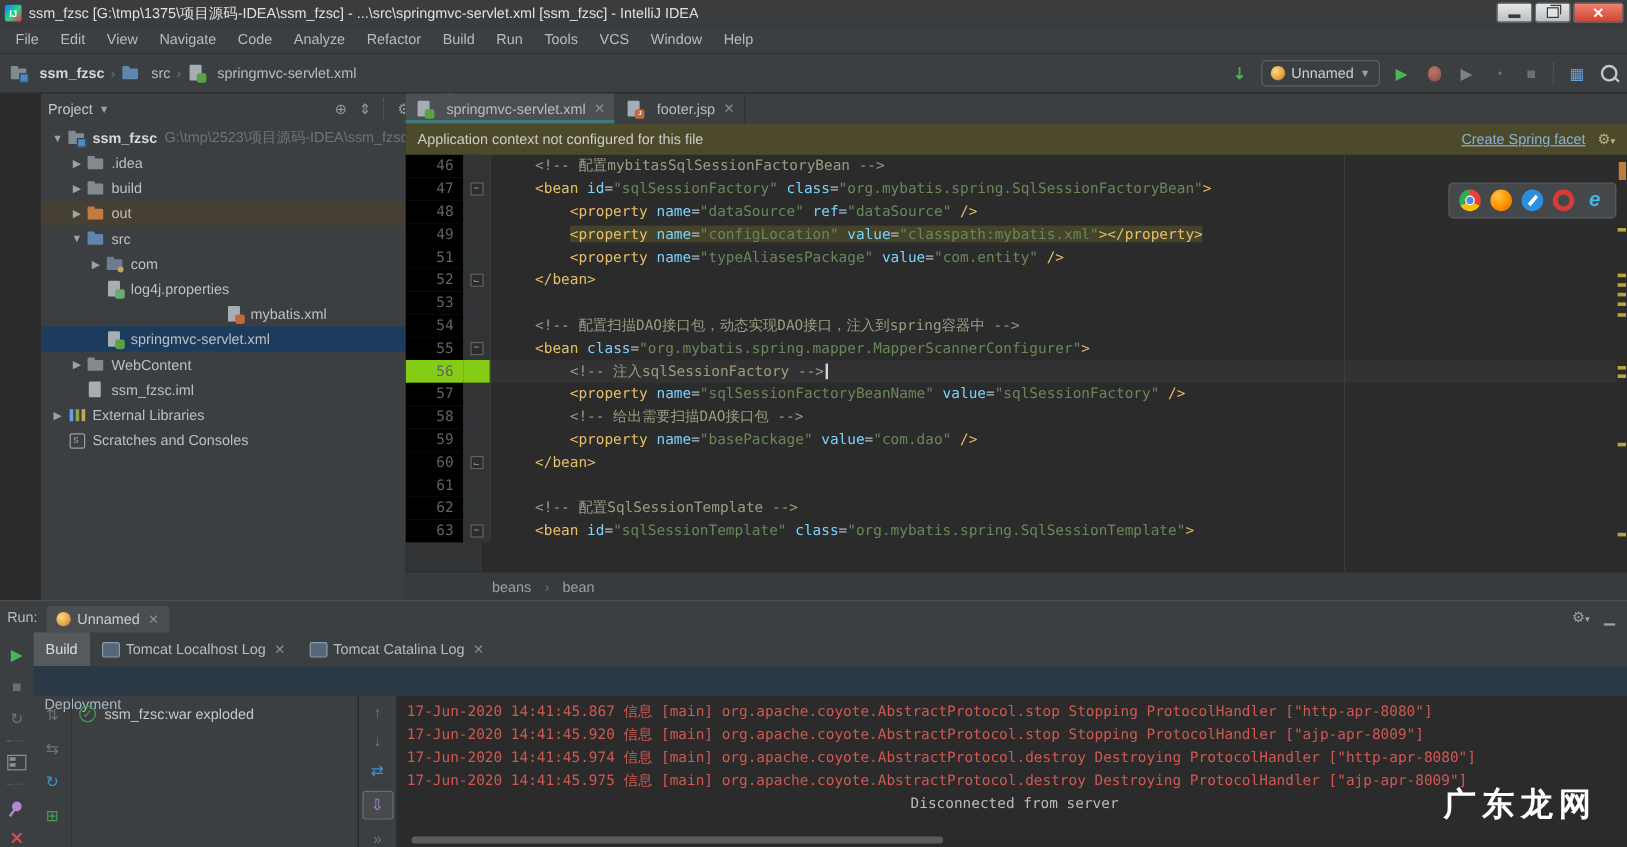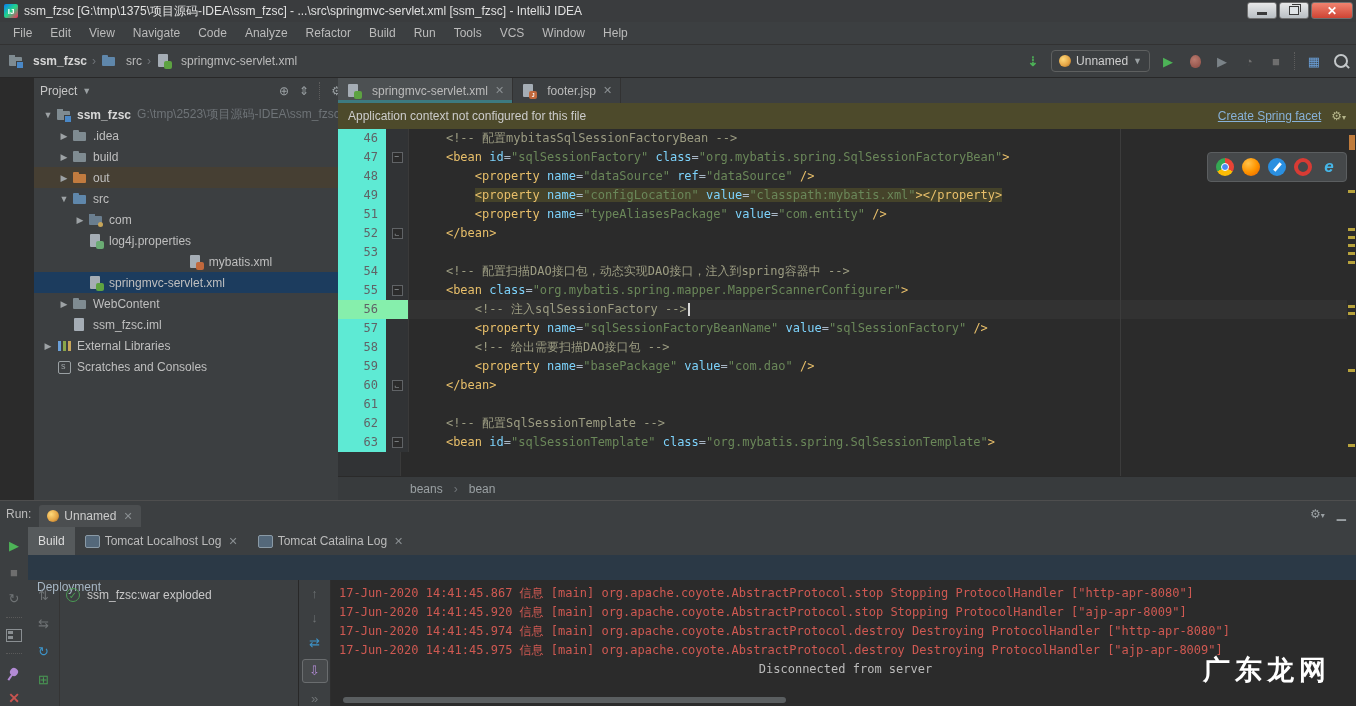--- a/index.html
+++ b/index.html
@@ -76,23 +76,23 @@
   .etab{display:flex;align-items:center;gap:5px;padding:0 8px;color:#bbbbbb;border-right:1px solid #323232;position:relative;}
   .etab.active{background:#4c5052;}
   .etab.active::after{content:"";position:absolute;left:0;right:0;bottom:0;height:3px;background:#3d7a80;}
   .tab-close{color:#8a8f92;font-size:11px;margin-left:2px;}
   #banner{position:absolute;left:0;top:25px;right:0;height:26px;background:#4d4a2b;display:flex;align-items:center;padding:0 10px;color:#cccccc;}
   #banner-link{margin-left:auto;color:#87b1d8;text-decoration:underline;margin-right:10px;}
   #code{position:absolute;left:0;top:51px;right:9px;bottom:23px;font-family:"DejaVu Sans Mono","Liberation Mono",monospace;font-size:12px;overflow:hidden;}
   #gutter-bg{position:absolute;left:0;top:51px;bottom:23px;width:62px;background:#313335;border-right:1px solid #3a3a3a;}
   .code-row{height:19px;line-height:19px;white-space:pre;display:flex;position:relative;}
   .code-row.caretline{background:#323232;}
-  .ln{width:40px;flex:none;text-align:right;padding-right:8px;color:#606366;background:#5eead4;}
+  .ln{width:40px;flex:none;text-align:right;padding-right:8px;color:#606366;background:#000000;}
   .foldc{width:22px;flex:none;background:#313335;border-right:1px solid #3a3a3a;display:flex;align-items:center;justify-content:center;}
-  .code-row.caretline .ln,.code-row.caretline .foldc{background:#86efac;}
+  .code-row.caretline .ln,.code-row.caretline .foldc{background:#84cc16;}
   .fold-m{width:9px;height:9px;border:1px solid #606366;color:#9aa0a3;font-size:8px;line-height:7px;text-align:center;background:#2b2b2b;}
   .ctext{padding-left:8px;}
   .seg-cmt{color:#9c9c82;} .seg-tag{color:#e8bf6a;} .seg-attr{color:#7dd3fc;} .seg-val{color:#6a8759;} .seg-plain{color:#a9b7c6;}
   .hl{background:#45432a;}
   .caret-bar{display:inline-block;width:2px;height:13px;background:#d8d8d8;vertical-align:text-bottom;margin-left:1px;}
   #margin-line{position:absolute;left:782px;top:51px;bottom:23px;width:1px;background:#3c3c3c;}
   #ecrumbs{position:absolute;left:0;bottom:0;right:0;height:23px;background:#383b3d;border-top:1px solid #2a2a2a;
            display:flex;align-items:center;padding-left:72px;color:#9aa0a3;gap:8px;}
   #browsers{position:absolute;left:869px;top:74px;height:28px;background:#45484a;border:1px solid #5b5e60;border-radius:4px;
             display:flex;align-items:center;gap:8px;padding:0 8px;}

